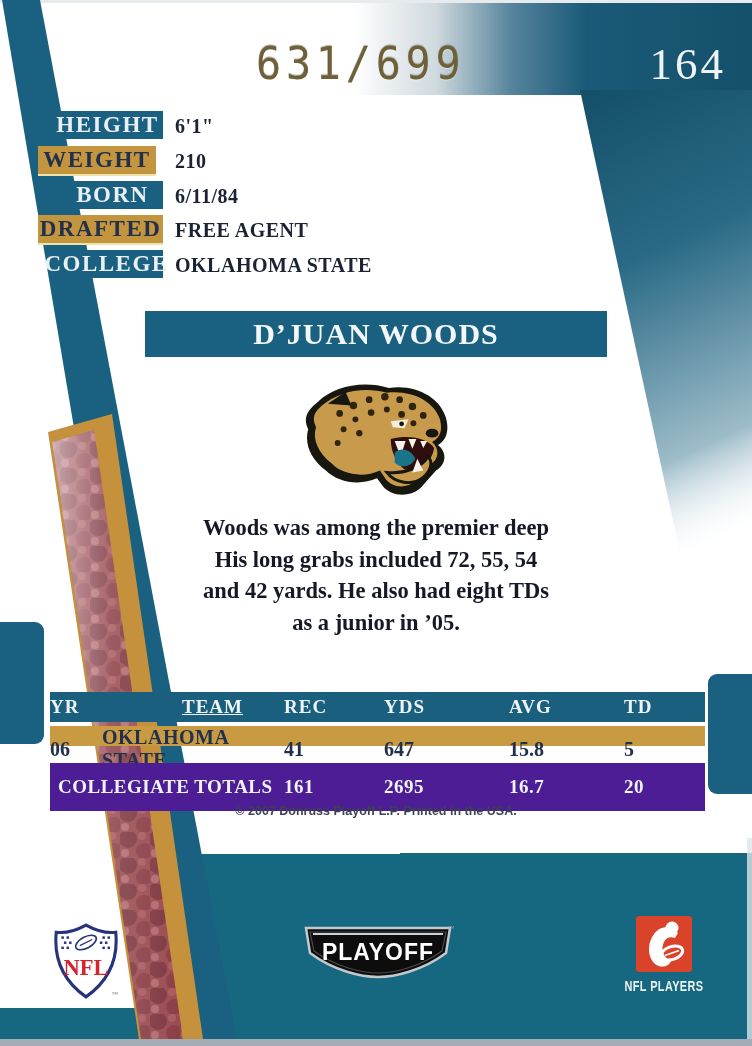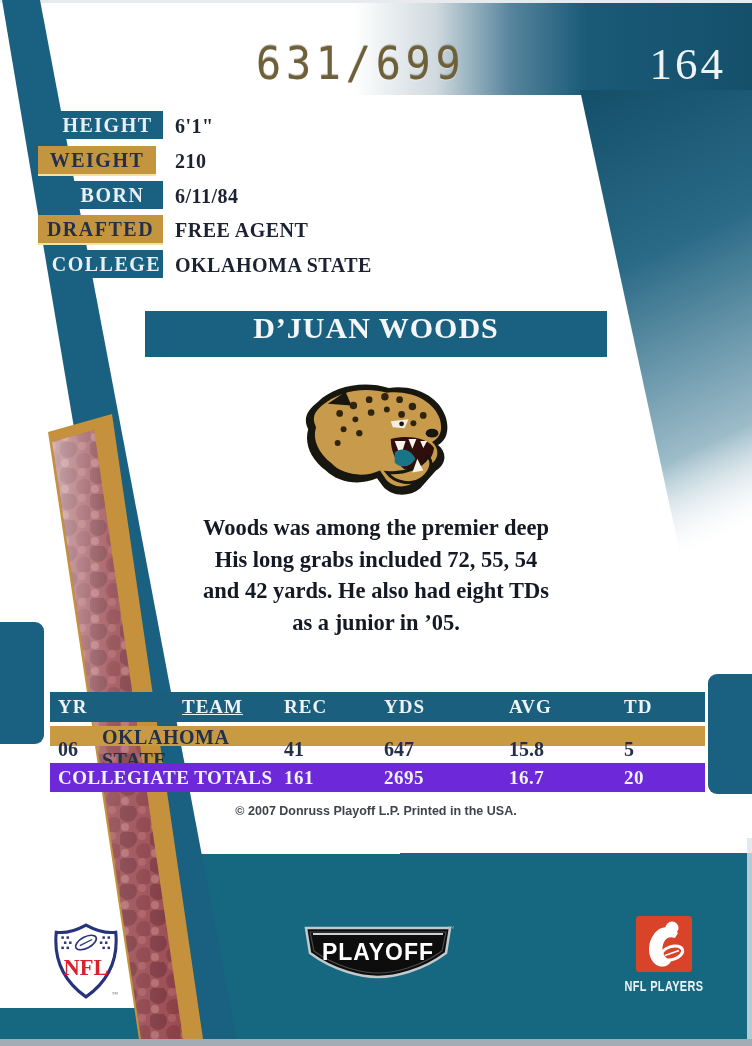--- a/index.html
+++ b/index.html
@@ -11,42 +11,42 @@
   .header-band{left:0;top:2px;width:752px;height:93px;
     background:linear-gradient(90deg,#ffffff 0%,#ffffff 47%,#cfd9de 58%,#56849c 68%,#1a5a78 78%,#14506a 100%);}
   .serial{left:256px;top:38px;width:230px;height:48px;
     font-family:"DejaVu Sans Mono", monospace;font-size:44px;letter-spacing:5px;
     color:#6e6139;transform:scaleX(.95);transform-origin:left;
     text-shadow:0 1px 1px rgba(255,255,255,.45), 0 -1px 1px rgba(40,30,0,.35);}
   .card-number{right:26px;top:38px;font-size:45px;color:#eef3f6;letter-spacing:3px;margin-left:45px;}
 
   
   .bio-chip{height:28px;display:flex;align-items:center;justify-content:center;
-    font-size:20px;font-weight:bold;letter-spacing:1.5px;}
+    font-size:23px;font-weight:bold;letter-spacing:1.5px;}
   .chip-teal{background:#1a6080;color:#e9eff3;}
   .chip-gold{background:#c3953f;color:#22304c;box-shadow:0 2px 0 #efe3a9;}
   .bio-value{font-size:20px;font-weight:bold;color:#1b2232;letter-spacing:.5px;}
 
   
   .name-banner{left:145px;top:311px;width:462px;height:46px;background:#1a6181;
-    display:flex;align-items:flex-start;justify-content:center;
+    display:flex;align-items:center;justify-content:center;
     color:#f3f7f9;font-size:30px;font-weight:bold;letter-spacing:1px;}
 
   
   .blurb{left:136px;top:512px;width:480px;text-align:center;
     font-size:22.5px;font-weight:bold;color:#141925;line-height:31.5px;}
 
   
   .t-row{left:50px;width:655px;display:grid;
     grid-template-columns:46px 188px 100px 125px 115px 81px;align-items:center;}
   .t-head{top:692px;height:30px;background:#1a5f7e;color:#eef3f6;font-size:19px;font-weight:bold;letter-spacing:1px;}
   .t-gold{top:726px;height:20px;background:#c89b42;color:#22304c;font-size:20px;font-weight:bold;}
-  .t-tot {top:763px;height:29px;background:#6d28d9;color:#eef3f6;font-size:19px;font-weight:bold;letter-spacing:.5px;}
+  .t-tot {top:763px;height:48px;background:#4c1d95;color:#eef3f6;font-size:19px;font-weight:bold;letter-spacing:.5px;}
   .cell{}
-  .cell-left{text-align:left;padding-left:8px;}
+  .cell-left{text-align:left;}
   .cell-team-head{text-align:center;padding-left:45px;text-decoration:underline;}
   .cell-team{text-align:left;padding-left:6px;letter-spacing:.5px;}
   .cell-span2{grid-column:1 / span 2;text-align:left;padding-left:8px;}
 
   .copyright{left:0;top:804px;width:752px;text-align:center;
     font-family:"Liberation Sans", sans-serif;font-size:12.5px;font-weight:bold;color:#3f434c;}
 
   
   .bottom-teal{left:0;top:853px;width:752px;height:193px;background:#15687f;}
   .edge-top{left:0;top:0;width:752px;height:3px;background:#e7ebee;}

